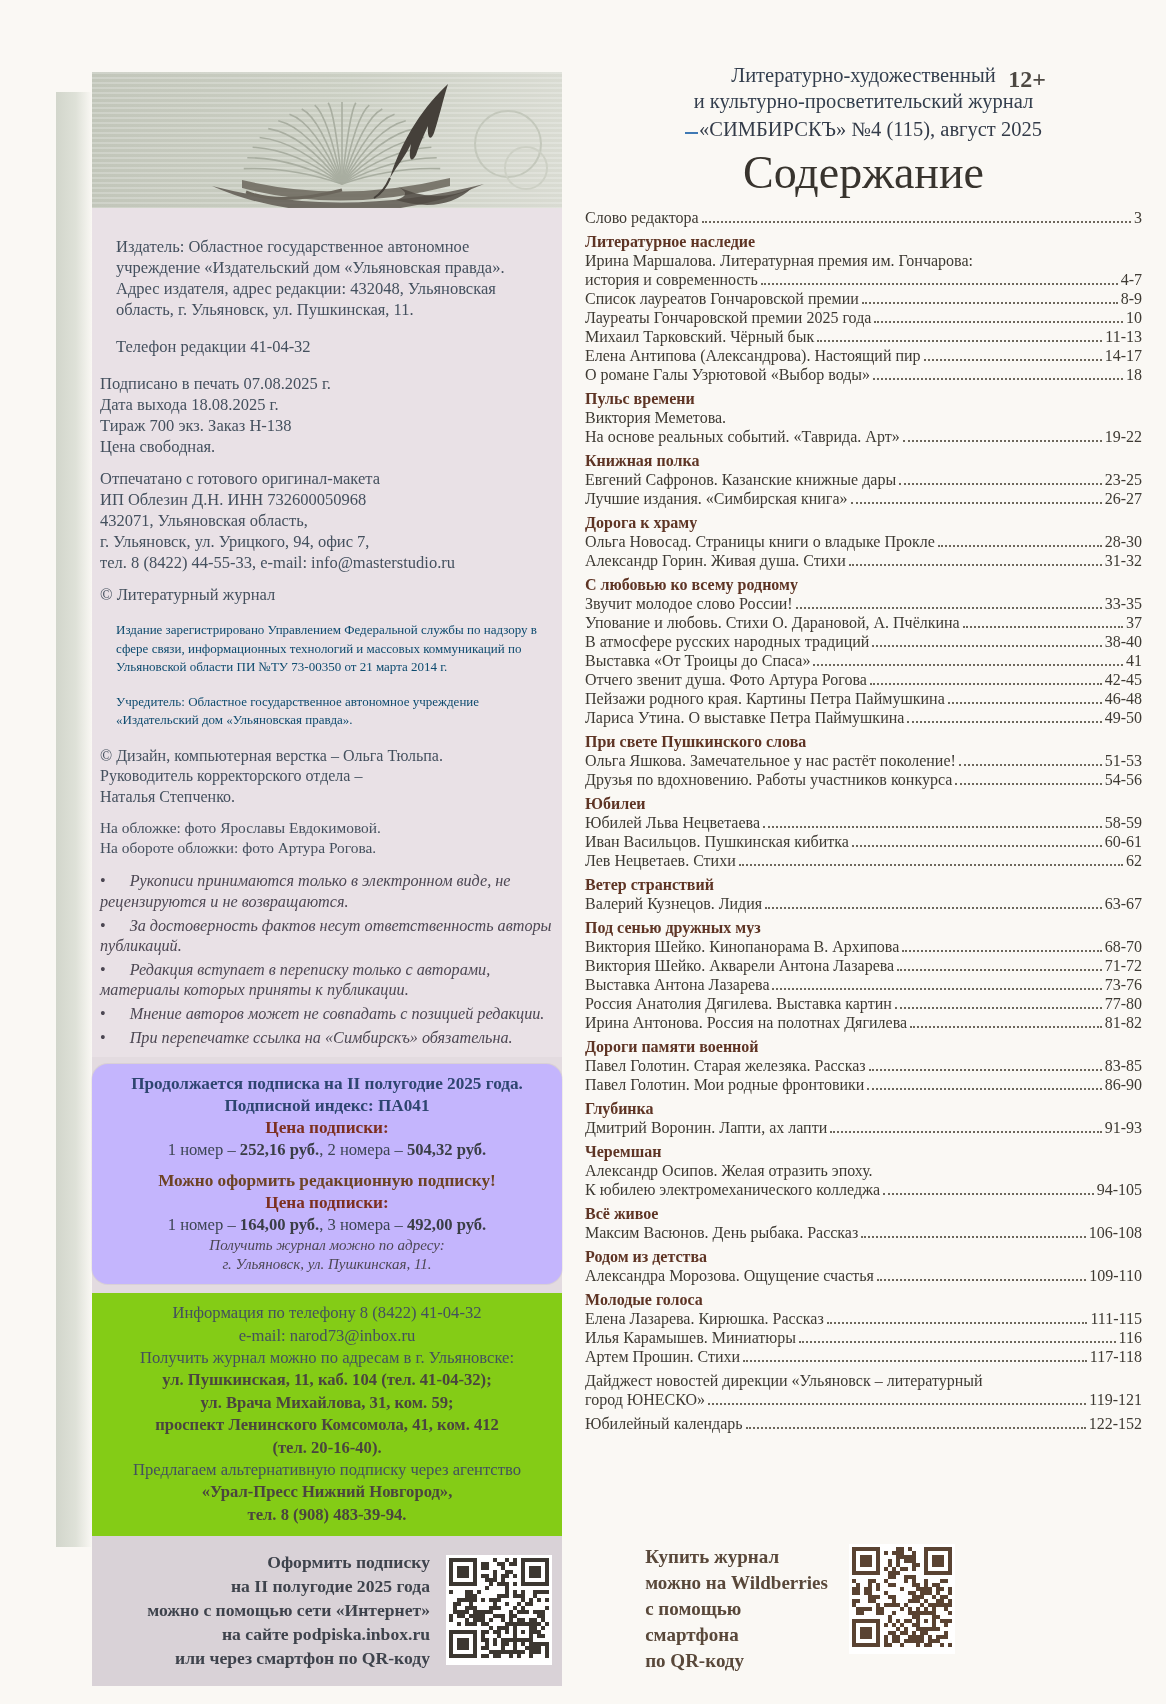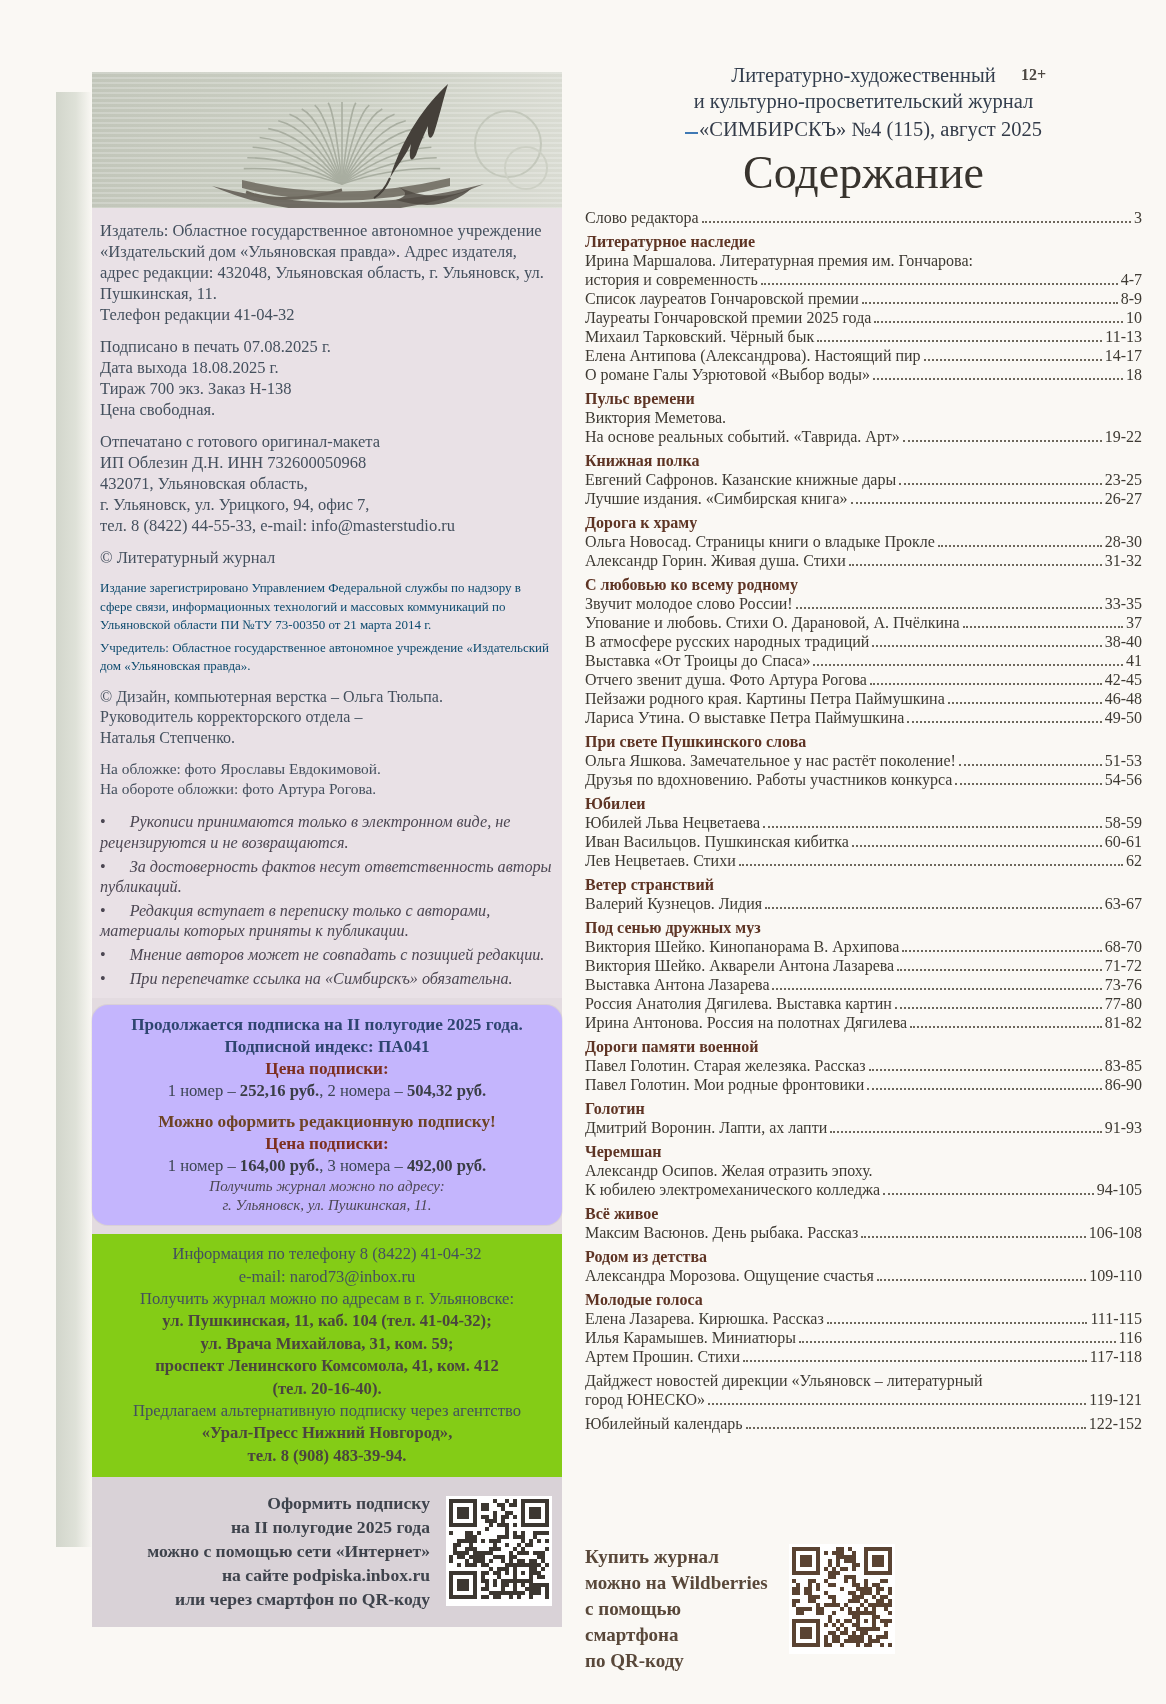--- a/index.html
+++ b/index.html
@@ -16,21 +16,21 @@
   
   .left-col{position:absolute;left:92px;top:72px;width:470px;}
   .banner{height:136px;position:relative;overflow:hidden;
     background:
       repeating-linear-gradient(180deg, rgba(255,255,255,.22) 0 2px, rgba(0,0,0,0) 2px 5px),
       linear-gradient(90deg,#c2c6ba 0%,#cbcfc3 55%,#d9dbd2 100%);}
   .banner svg{position:absolute;left:0;top:0;}
   .imprint{background:#e9e1e6;padding:12px 6px 6px 8px;color:#44505e;
     font-size:16.5px;line-height:21px;}
   .blk{margin:0 0 11px 0;}
-  .blk p{margin:0;}
+  .blk p{margin:16px;}
   .small{font-size:13px;line-height:18.6px;color:#0c4a6e;}
   .cover-blk{font-size:15.4px;line-height:19.5px;}
   .notes{margin-top:14px;}
   .note{font-style:italic;color:#4c4753;font-size:16.2px;line-height:20.6px;margin:0 0 3px 0;}
   .note::before{content:"•";margin-right:24px;font-style:normal;}
   
   .subwrap{background:#e3dbe0;padding:7px 0 9px 0;}
   .subbox{background:#c4b5fd;border-radius:16px;padding:9px 12px 10px 12px;text-align:center;
     box-shadow:0 0 0 1px rgba(90,70,90,.07);}
   .sub-h{font-weight:bold;color:#2e4570;font-size:17.2px;line-height:22px;}
@@ -47,32 +47,32 @@
   .internet{background:#d9d2d7;display:flex;align-items:center;gap:16px;padding:14px 10px 16px 6px;}
   .internet .txt{flex:1;text-align:right;font-weight:bold;color:#3e434c;
     font-size:17.6px;line-height:24px;}
   .qr-box{flex:0 0 auto;background:#fff;padding:3px;}
   
   .right-col{position:absolute;left:585px;top:62px;width:557px;}
   .jr-line{text-align:center;color:#333e4d;font-size:20.5px;line-height:26px;}
   .jr-issue{text-align:center;color:#333b48;font-size:20.5px;line-height:27px;margin-top:2px;}
   .underscore{display:inline-block;width:13px;border-bottom:2px solid #3f79b4;
     transform:translateY(-2px);margin-right:1px;}
-  .rating{position:absolute;right:96px;top:4px;font-weight:bold;color:#4d4842;font-size:16px;}
+  .rating{position:absolute;right:96px;top:4px;font-weight:bold;color:#4d4842;font-size:24px;}
   .toc-title{text-align:center;font-size:46px;color:#38342e;line-height:52px;margin:4px 0 9px 0;}
   .toc{font-size:16px;line-height:19px;color:#3e3a33;}
   .toc-section{font-weight:bold;color:#5e3424;margin-top:5px;}
   .toc-entry.gap{margin-top:5px;}
   .toc-pre{white-space:nowrap;}
   .toc-row{display:flex;align-items:flex-end;text-align:center;}
   .toc-text{white-space:nowrap;}
   .toc-dots{flex:1 1 auto;border-bottom:2px dotted #6d675c;margin:0 3px 4px 3px;min-width:12px;}
   .toc-page{white-space:nowrap;}
   
-  .wb{position:absolute;left:585px;top:1544px;width:430px;display:flex;gap:21px;align-items:flex-start;}
+  .wb{position:absolute;left:585px;top:1544px;width:430px;display:flex;gap:21px;align-items:flex-start;justify-content:center;}
   .wb-txt{font-weight:bold;font-size:19px;line-height:26px;color:#59483a;}
 </style>
 </head>
 <body>
 
 <div class="page">
 
   <div class="edge-strip"></div>
 
   <div class="left-col">
@@ -665,21 +665,21 @@
             <span class="toc-page">83-85</span>
           </div>
         </div>
         <div class="toc-entry">
           <div class="toc-row">
             <span class="toc-text">Павел Голотин. Мои родные фронтовики</span>
             <span class="toc-dots"></span>
             <span class="toc-page">86-90</span>
           </div>
         </div>
-        <div class="toc-section">Голотин</div>
+        <div class="toc-section">Глубинка</div>
         <div class="toc-entry">
           <div class="toc-row">
             <span class="toc-text">Дмитрий Воронин. Лапти, ах лапти</span>
             <span class="toc-dots"></span>
             <span class="toc-page">91-93</span>
           </div>
         </div>
         <div class="toc-section">Черемшан</div>
         <div class="toc-entry">
           <div class="toc-pre">Александр Осипов. Желая отразить эпоху.</div>

